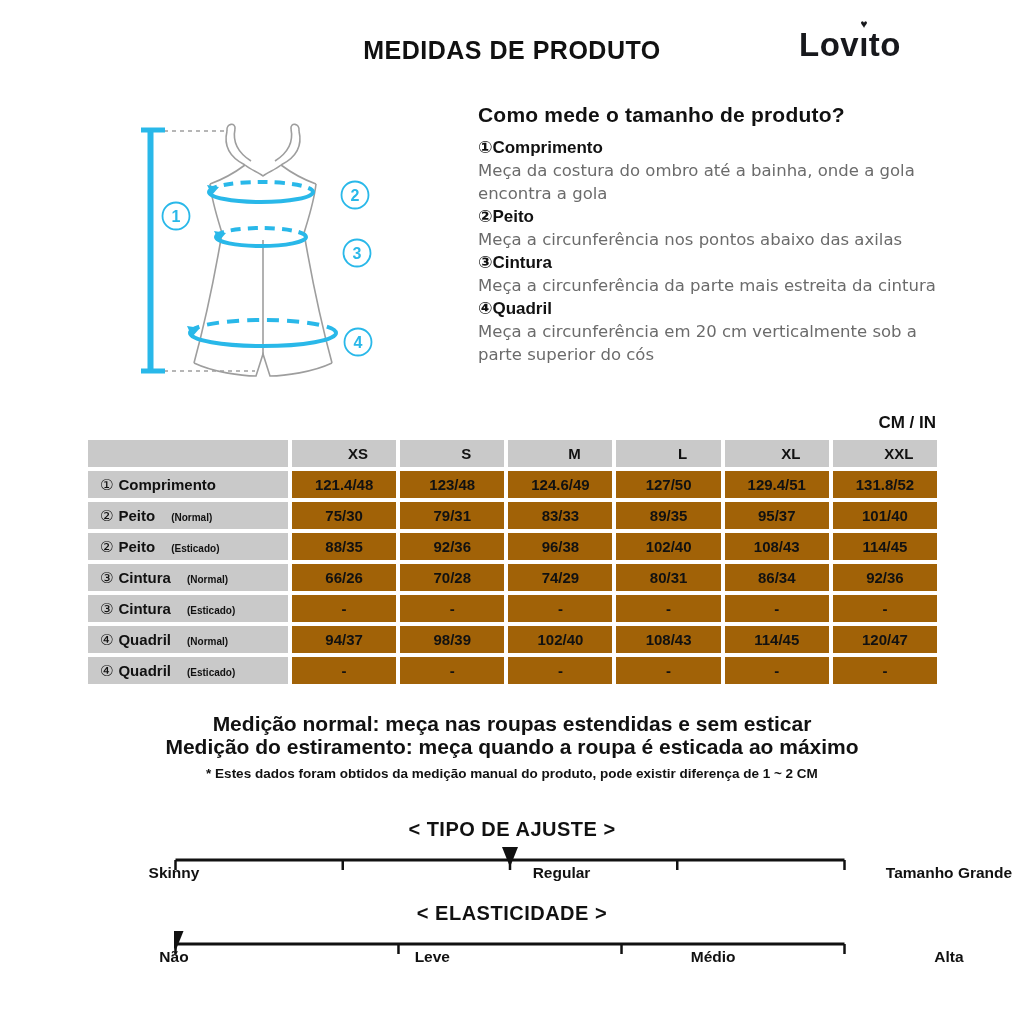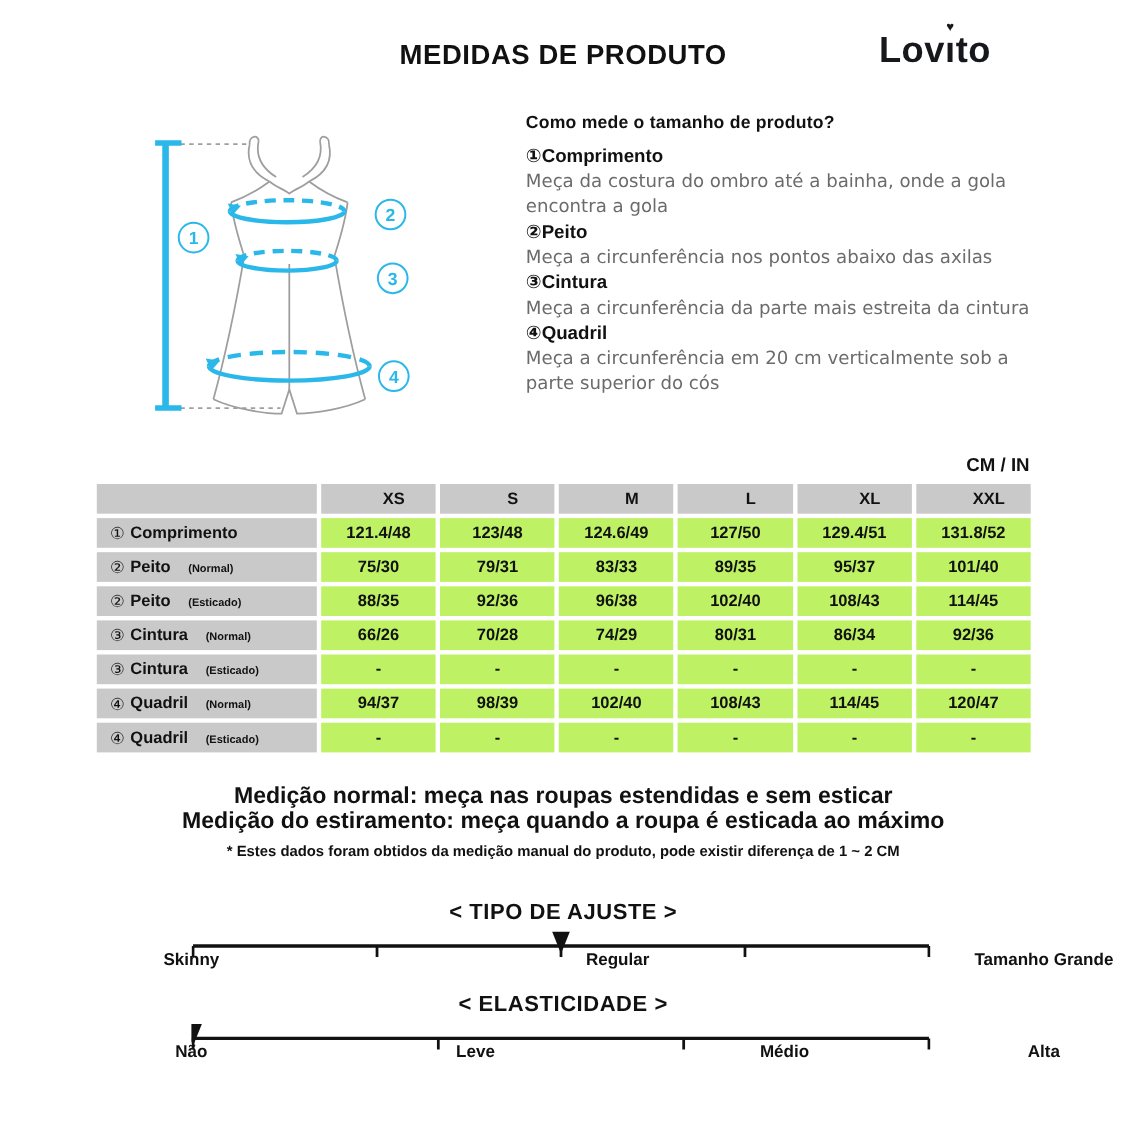--- a/index.html
+++ b/index.html
@@ -12,36 +12,36 @@
   .brand{position:absolute;left:799px;top:26px;font-size:33px;font-weight:bold;letter-spacing:.5px;color:#17181c;}
   .brand .logo-i{position:relative;}
   .brand .logo-dot{position:absolute;left:50%;top:-9px;transform:translateX(-50%);font-size:12px;}
 
   
   .diagram{position:absolute;left:115px;top:100px;width:330px;height:300px;}
   .diagram svg{display:block;}
 
   
   .guide{position:absolute;left:478px;top:103px;width:462px;}
-  .guide h2{margin:0 0 9px 0;font-size:16px;font-weight:bold;letter-spacing:.2px;}
+  .guide h2{margin:0 0 9px 0;font-size:21px;font-weight:bold;letter-spacing:.2px;}
   .guide .g-name{font-size:17px;font-weight:bold;line-height:23px;}
   .guide .g-desc{font-size:16.5px;line-height:23px;color:#6b6b6b;font-family:"DejaVu Sans","Liberation Sans",sans-serif;}
 
   .units{position:absolute;right:88px;top:413px;font-size:17px;font-weight:bold;}
 
   
   .size-table{position:absolute;left:88px;top:440px;width:849px;
               display:grid;grid-template-columns:200px repeat(6,1fr);gap:4px;}
   .size-table .cell{height:27px;display:flex;align-items:center;justify-content:center;
                     font-size:15px;font-weight:bold;}
   .size-table .th{background:#c9c9c9;padding-left:28px;}
   .size-table .rowlab{background:#c9c9c9;justify-content:flex-start;padding-left:12px;box-sizing:border-box;}
   .size-table .rowlab .mk{font-size:15px;margin-right:5px;font-weight:normal;}
   .size-table .rowlab .sub{font-size:10px;margin-top:3px;padding-left:16px;}
-  .size-table .td{background:#bef264;}
+  .size-table .td{background:#a16207;}
 
   
   .notes{position:absolute;left:0;right:0;top:712px;text-align:center;}
   .notes .n1{font-size:21px;font-weight:bold;line-height:23px;}
   .notes .n2{font-size:13.5px;font-weight:bold;margin-top:8px;}
 
   
   .scale-title{position:absolute;left:0;right:0;text-align:center;font-size:20px;font-weight:bold;letter-spacing:.5px;}
   .scale-line{position:absolute;left:174px;width:672px;height:34px;}
   .scale-labels{position:absolute;left:174px;width:775px;height:20px;}

